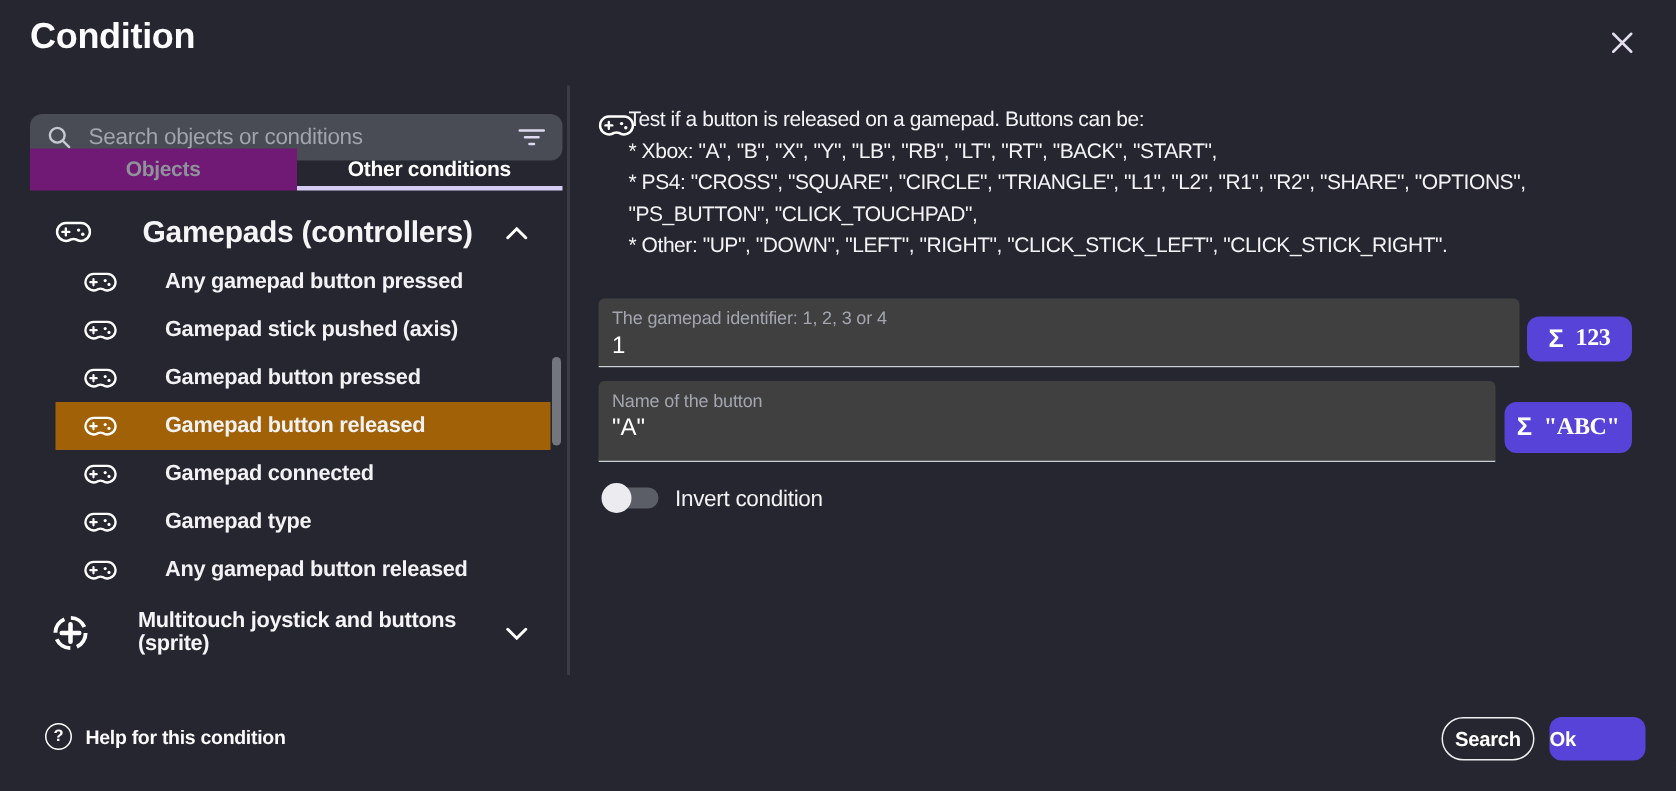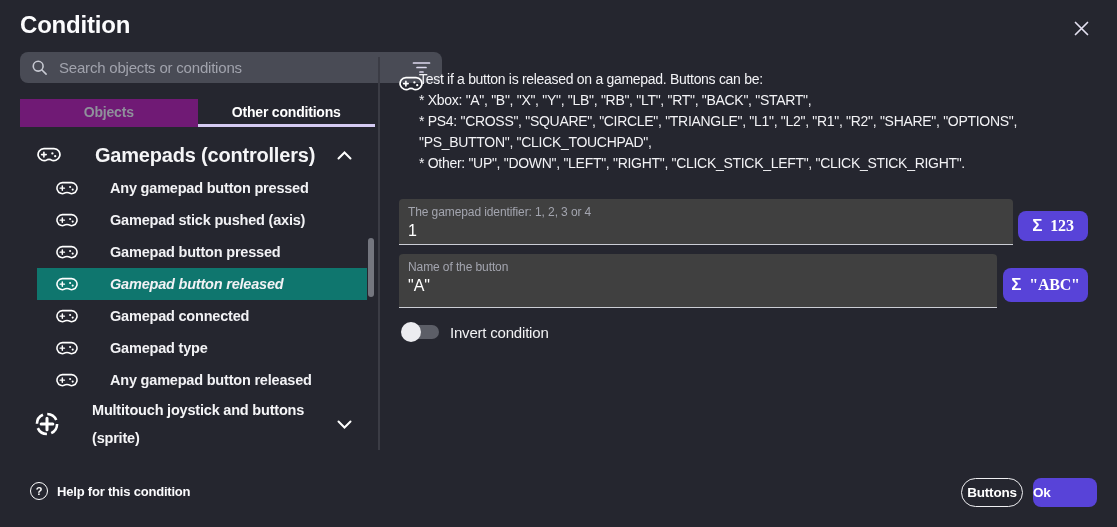--- a/index.html
+++ b/index.html
@@ -10,21 +10,21 @@
     letter-spacing:-0.2px;
   }
   #dialog { position:absolute; inset:0; }
 
   
   .title { position:absolute; left:20px; top:11px; font-size:24px; font-weight:700; color:#fcfcfe; }
   .close-btn { position:absolute; left:1066px; top:13px; width:30px; height:30px;
     display:flex; align-items:center; justify-content:center; cursor:pointer; }
 
   
-  .search { position:absolute; left:20px; top:52px; width:422px; height:31px;
+  .search { position:absolute; left:20px; top:76px; width:355px; height:31px;
     background:#494b55; border-radius:8px; display:flex; align-items:center; padding:0 11px; }
   .search input { flex:1; margin-left:11px; background:transparent; border:none; outline:none;
     font-family:inherit; font-size:15px; color:#f0f0f3; letter-spacing:-0.2px; }
   .search input::placeholder { color:#a1a3ad; }
   .filter-ic { display:flex; align-items:center; cursor:pointer; }
 
   
   .tabs { position:absolute; left:20px; top:99px; width:355px; height:28px; display:flex; }
   .tab { flex:1; display:flex; align-items:center; justify-content:center;
     font-size:14px; border-bottom:3px solid transparent; cursor:pointer; }
@@ -34,25 +34,25 @@
   
   .list { position:absolute; left:20px; top:138px; width:347px; }
   .row { position:relative; display:flex; align-items:center; cursor:pointer; }
   .row .chev { position:absolute; right:15px; display:flex; align-items:center; }
   .group1 { height:34px; padding-left:17px; }
   .group1 .g-icon { width:24px; display:flex; }
   .group1 .g-label { margin-left:34px; font-size:20px; font-weight:700; color:#f5f5f7; }
   .item { height:32px; margin-left:17px; width:330px; padding-left:19px; }
   .item .i-icon { width:22px; display:flex; }
   .item .i-label { margin-left:32px; font-size:14.5px; font-weight:700; color:#f2f2f5; }
-  .item.selected { background:#0f766e;font-style:italic; }
+  .item.selected { background:#a16207; }
   .group2 { min-height:52px; padding-left:14px; align-items:center; }
   .group2 .g-icon { width:26px; display:flex; }
   .group2 .g-label { margin-left:32px; width:238px; font-size:14.5px; font-weight:700;
-    color:#f5f5f7; line-height:28px; }
+    color:#f5f5f7; line-height:15px; }
 
   .scroll-thumb { position:absolute; left:368px; top:238px; width:6px; height:59px;
     background:#74767f; border-radius:3px; cursor:pointer; }
   .divider { position:absolute; left:378px; top:57px; width:2px; height:393px; background:#3b3c45; }
 
   
   .panel { position:absolute; left:399px; top:0; width:700px; height:462px; }
   .desc { position:absolute; left:0; top:69px; }
   .desc .d-icon { position:absolute; left:0; top:7px; }
   .desc .d-lines { margin-left:20px; width:660px; font-size:14px; line-height:21px;
@@ -309,19 +309,19 @@
     </div>
 
   </div>
 
   <div class="help">
     <span class="q-circle">?</span>
     <span class="h-label">Help for this condition</span>
   </div>
 
   <div class="cancel-btn">
-    <span>Buttons</span>
+    <span>Search</span>
   </div>
   <div class="ok-btn">
     <span>Ok</span>
   </div>
 
 </div>
 
 </body></html>

